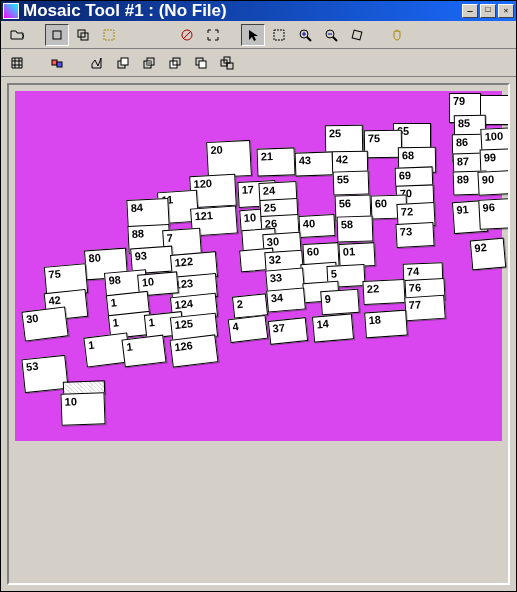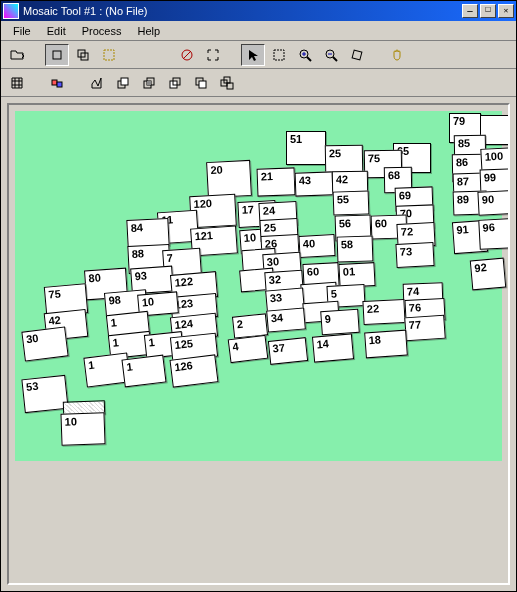--- a/index.html
+++ b/index.html
@@ -1,57 +1,51 @@
 <!DOCTYPE html>
 <html><head>
 <meta charset="utf-8">
 <style>
   * { box-sizing: border-box; margin: 0; padding: 0; }
   body { font-family: Tahoma, sans-serif; font-size: 11px; background: #c0c0c0; width: 517px; height: 592px; overflow: hidden; }
   .window { width: 517px; height: 592px; border: 1px solid #000; background: #d4d0c8; display: flex; flex-direction: column; }
   .titlebar { height: 20px; background: linear-gradient(to right, #0a246a, #1a6bff); display: flex; align-items: center; padding: 0 2px; }
   .titlebar-icon { width: 16px; height: 16px; background: linear-gradient(45deg, #f0f, #0ff); margin-right: 4px; border: 1px solid #fff; }
-  .titlebar-text { color: #fff; font-weight: normal; flex: 1; font-size: 11px; }
+  .titlebar-text { color: #fff; font-weight: bold; flex: 1; font-size: 17px; }
   .winbtn { width: 16px; height: 14px; background: #d4d0c8; border: 1px solid; border-color: #fff #404040 #404040 #fff; margin-left: 2px; font-family: monospace; font-size: 9px; line-height: 10px; text-align: center; cursor: pointer; font-weight: bold; }
   .winbtn-close::before { content: "✕"; font-size:8px; }
   .winbtn-max::before { content: "☐"; font-size:10px; position:relative; top:-1px;}
   .winbtn-min::before { content: "_"; position:relative; top:-3px; }
   .menubar { height: 20px; background: #d4d0c8; display: flex; align-items: center; padding: 0 4px; border-bottom: 1px solid #808080; }
   .menu-item { padding: 2px 8px; cursor: pointer; font-size: 11px; }
   .toolbar { height: 28px; background: #d4d0c8; display: flex; align-items: center; padding: 2px 4px; gap: 2px; border-bottom: 1px solid #808080; }
   .tbtn { width: 24px; height: 22px; display: flex; align-items: center; justify-content: center; cursor: pointer; border: 1px solid transparent; font-size: 14px; }
   .tbtn-pressed { border-color: #404040 #fff #fff #404040; background:#c0c0c0; }
   .tb-sep { width: 12px; }
   .tb-sep-lg { width: 50px; }
   .canvas-wrap { flex: 1; padding: 6px; background: #d4d0c8; }
   .canvas { width: 100%; height: 100%; background: #d4d0c8; border: 2px solid; border-color: #808080 #fff #fff #808080; position: relative; overflow: hidden; }
-  .mosaic-area { position: absolute; left: 6px; top: 6px; right: 6px; height: 350px; background: #86efac; }
+  .mosaic-area { position: absolute; left: 6px; top: 6px; right: 6px; height: 350px; background: #d946ef; }
   .tile { position: absolute; background: #fff; border: 1px solid #000; font-size: 11px; font-weight: bold; padding: 1px 3px; box-shadow: 1px 1px 0 rgba(0,0,0,0.3); font-family: "MS Sans Serif", Tahoma, sans-serif; }
   .tile-hatch { background: repeating-linear-gradient(45deg, #fff, #fff 2px, #ddd 2px, #ddd 3px); }
   svg { display: block; }
 </style>
 </head>
 <body>
 
 <div class="window">
 
   <div class="titlebar">
     <div class="titlebar-icon"></div>
     <div class="titlebar-text">Mosaic Tool #1 : (No File)</div>
     <div class="winbtn winbtn-min"></div>
     <div class="winbtn winbtn-max"></div>
     <div class="winbtn winbtn-close"></div>
   </div>
 
-  <div class="menubar">
-    <div class="menu-item">File</div>
-    <div class="menu-item">Edit</div>
-    <div class="menu-item">Process</div>
-    <div class="menu-item">Help</div>
-  </div>
 
   <div class="toolbar">
     <div class="tbtn">
         <svg width="14" height="14">
           <path d="M1 11V3h5l1 2h6v6z" fill="none" stroke="#000"></path>
           <path d="M12 6l2 2-2 2" fill="none" stroke="#000"></path>
         </svg>
       </div>
     <div class="tb-sep"></div>
     <div class="tbtn tbtn-pressed">
@@ -173,27 +167,26 @@
         </svg>
       </div>
   </div>
 
   <div class="canvas-wrap">
     <div class="canvas">
       <div class="mosaic-area" id="mosaic">
           <div class="tile" style="left: 434px; top: 2px; width: 32px; height: 30px; transform: rotate(0deg);">79</div>
           <div class="tile" style="left: 465px; top: 4px; width: 32px; height: 30px; transform: rotate(0deg); padding-left: 38px;">101</div>
           <div class="tile" style="left: 439px; top: 24px; width: 32px; height: 30px; transform: rotate(-1deg);">85</div>
-          <div class="tile" style="left: 271px; top: 20px; width: 40px; height: 34px; transform: rotate(0deg);">51</div>
           <div class="tile" style="left: 437px; top: 43px; width: 32px; height: 28px; transform: rotate(-1deg);">86</div>
           <div class="tile" style="left: 466px; top: 37px; width: 34px; height: 28px; transform: rotate(-3deg);">100</div>
           <div class="tile" style="left: 310px; top: 34px; width: 38px; height: 28px; transform: rotate(-1deg);">25</div>
           <div class="tile" style="left: 378px; top: 32px; width: 38px; height: 30px; transform: rotate(0deg);">65</div>
           <div class="tile" style="left: 349px; top: 39px; width: 38px; height: 28px; transform: rotate(-1deg);">75</div>
-          <div class="tile" style="left: 369px; top: 56px; width: 28px; height: 26px; transform: rotate(-1deg);">68</div>
+          <div class="tile" style="left: 383px; top: 56px; width: 38px; height: 26px; transform: rotate(-1deg);">68</div>
           <div class="tile" style="left: 438px; top: 62px; width: 32px; height: 26px; transform: rotate(-2deg);">87</div>
           <div class="tile" style="left: 465px; top: 58px; width: 34px; height: 26px; transform: rotate(-2deg);">99</div>
           <div class="tile" style="left: 192px; top: 50px; width: 44px; height: 36px; transform: rotate(-3deg);">20</div>
           <div class="tile" style="left: 242px; top: 57px; width: 38px; height: 28px; transform: rotate(-2deg);">21</div>
           <div class="tile" style="left: 280px; top: 61px; width: 38px; height: 24px; transform: rotate(-2deg);">43</div>
           <div class="tile" style="left: 317px; top: 60px; width: 36px; height: 24px; transform: rotate(-1deg);">42</div>
           <div class="tile" style="left: 380px; top: 76px; width: 38px; height: 24px; transform: rotate(-2deg);">69</div>
           <div class="tile" style="left: 438px; top: 80px; width: 34px; height: 24px; transform: rotate(-2deg);">89</div>
           <div class="tile" style="left: 463px; top: 80px; width: 34px; height: 24px; transform: rotate(-3deg);">90</div>
           <div class="tile" style="left: 318px; top: 80px; width: 36px; height: 24px; transform: rotate(-2deg);">55</div>

